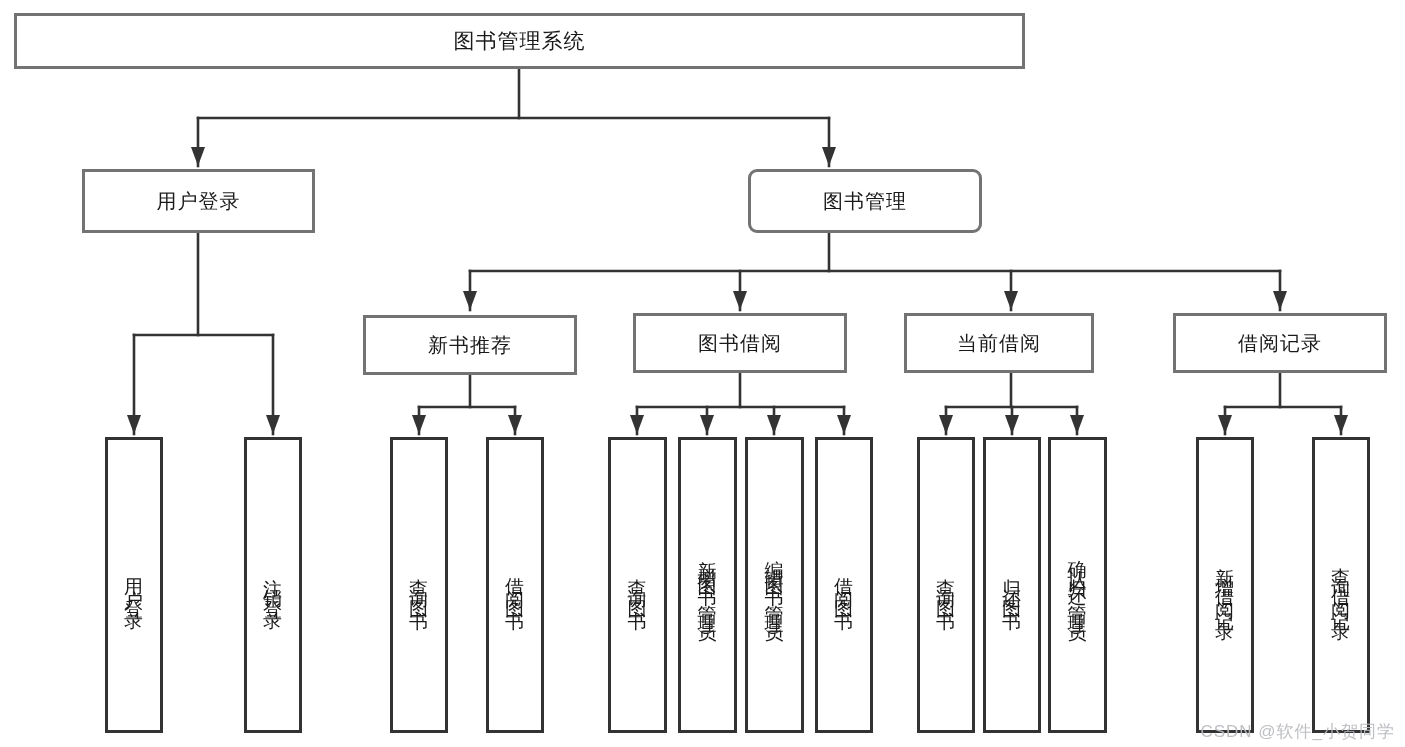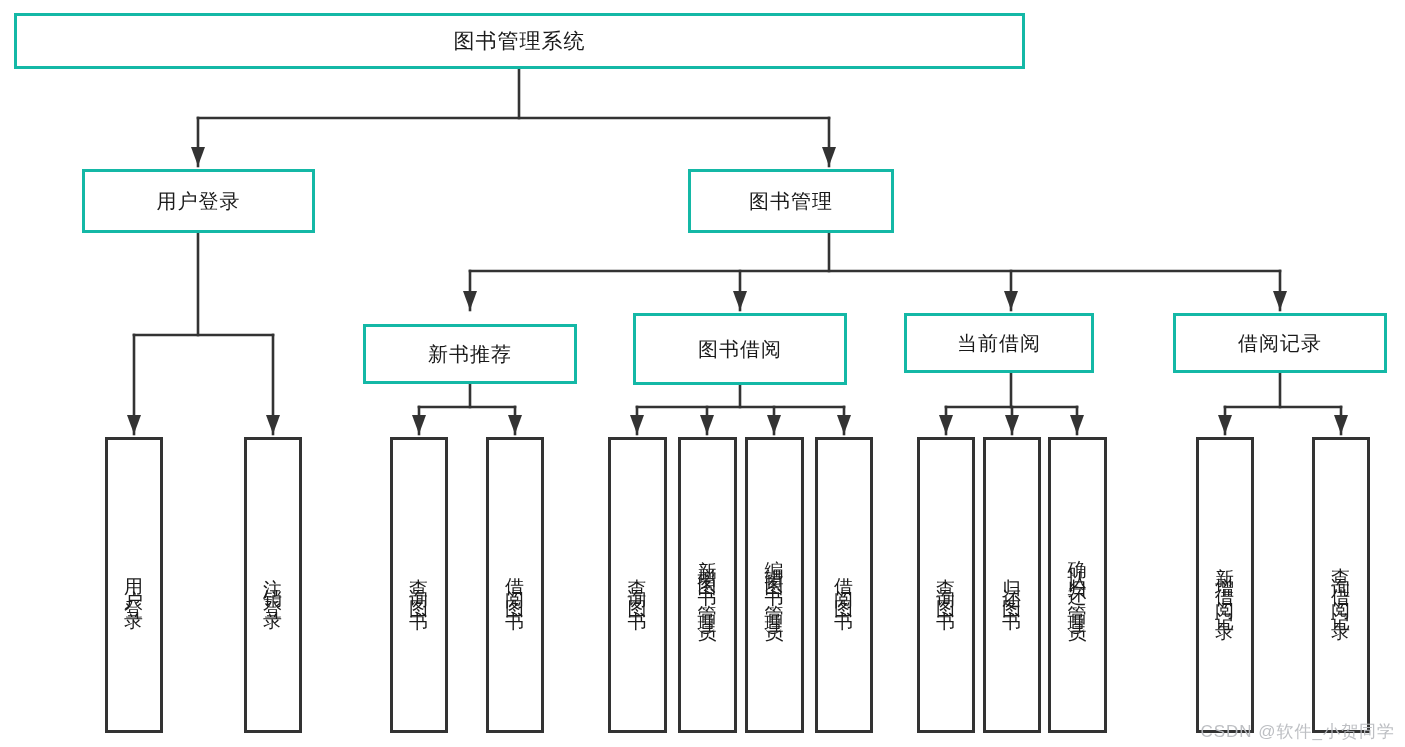--- a/index.html
+++ b/index.html
@@ -17,21 +17,21 @@
   }
   .wires {
     position: absolute;
     left: 0; top: 0;
     width: 1405px; height: 747px;
     z-index: 1;
   }
   .node {
     position: absolute;
     box-sizing: border-box;
-    border: 3px solid #14b8a6;
+    border: 3px solid #737373;
     background: #ffffff;
     display: flex;
     align-items: center;
     justify-content: center;
     color: #1a1a1a;
     font-size: 20px;
     letter-spacing: 1px;
     z-index: 2;
   }
   .node.root { font-size: 21px; }
@@ -122,28 +122,28 @@
     </g>
   </svg>
 
   <div class="node root" style="left:14px; top:13px; width:1011px; height:56px;">
     <span>图书管理系统</span>
   </div>
 
   <div class="node" style="left:82px; top:169px; width:233px; height:64px;">
     <span>用户登录</span>
   </div>
-  <div class="node" style="left:688px; top:169px; width:206px; height:64px;">
+  <div class="node" style="left:748px; top:169px; width:234px; height:64px;border-radius:9px;">
     <span>图书管理</span>
   </div>
 
-  <div class="node" style="left:363px; top:324px; width:214px; height:60px;">
+  <div class="node" style="left:363px; top:315px; width:214px; height:60px;">
     <span>新书推荐</span>
   </div>
-  <div class="node" style="left:633px; top:313px; width:214px; height:72px;">
+  <div class="node" style="left:633px; top:313px; width:214px; height:60px;">
     <span>图书借阅</span>
   </div>
   <div class="node" style="left:904px; top:313px; width:190px; height:60px;">
     <span>当前借阅</span>
   </div>
   <div class="node" style="left:1173px; top:313px; width:214px; height:60px;">
     <span>借阅记录</span>
   </div>
 
   <div class="leaf" style="left:105px; top:437px; width:58px; height:296px;">

